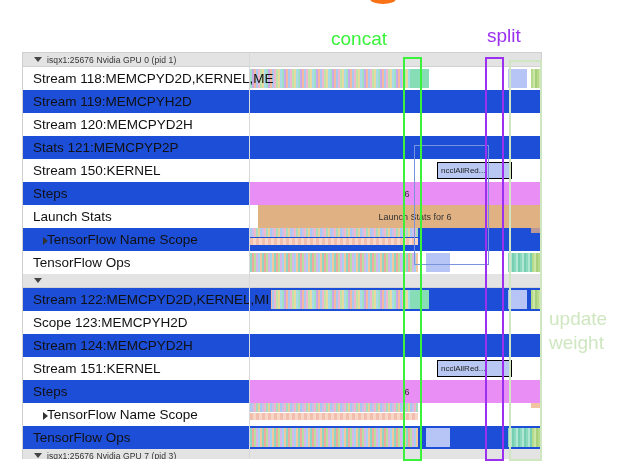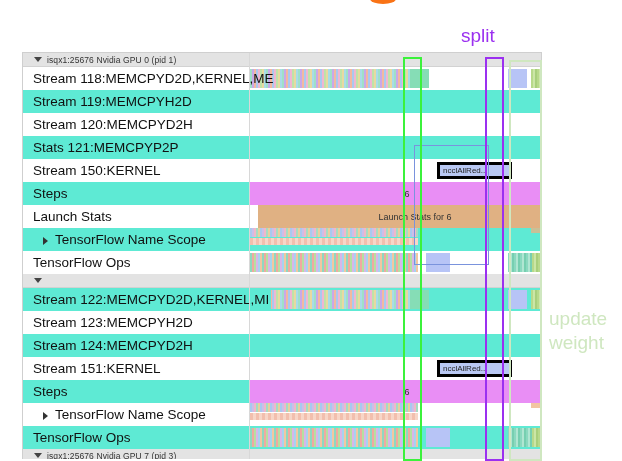--- a/index.html
+++ b/index.html
@@ -6,45 +6,45 @@
   body{
     width:622px;height:461px;background:#ffffff;overflow:hidden;
     font-family:"Liberation Sans",sans-serif;
     -webkit-font-smoothing:antialiased;
   }
   #root{position:relative;width:622px;height:461px;}
 
   
   .annot{position:absolute;font-size:19px;white-space:nowrap;}
   #lbl-concat{left:331px;top:28px;color:#3bf23b;}
-  #lbl-split{left:461px;top:25px;color:#9b30f0;}
+  #lbl-split{left:487px;top:25px;color:#9b30f0;}
   #lbl-nccl{left:428px;top:108px;color:#5577dd;}
   #lbl-weight{left:549px;top:307px;color:#cfe7c0;line-height:24px;}
 
   
   #orange-crumb{position:absolute;left:370px;top:-6px;width:26px;height:10px;
     background:#f97316;border-radius:50%;}
 
   
   #panel{position:absolute;left:22px;top:52px;width:520px;height:407px;
     background:#ffffff;border:1px solid #cfcfcf;border-bottom:none;
     box-sizing:border-box;overflow:hidden;}
 
   .group-head{height:14px;background:#e3e3e3;border-bottom:1px solid #d2d2d2;
     display:flex;align-items:center;padding-left:11px;box-sizing:border-box;}
   .group-head .tri{width:0;height:0;border-left:4px solid transparent;
     border-right:4px solid transparent;border-top:5px solid #444;margin-right:5px;}
   .group-head .ghtext{font-size:8.5px;color:#333;letter-spacing:.1px;}
 
   .row{height:23px;position:relative;box-sizing:border-box;}
-  .row.alt{background:#5eead4;}
+  .row.alt{background:#1d4ed8;}
   .row .lbl{position:absolute;left:10px;top:0;height:23px;line-height:23px;
     font-size:13.5px;color:#111;white-space:nowrap;z-index:6;
     background:inherit;padding-right:2px;}
-  .row.indent .lbl{left:32px;}
+  .row.indent .lbl{left:24px;}
   .row .tri2{position:absolute;left:20px;top:9px;width:0;height:0;z-index:7;
     border-top:4px solid transparent;border-bottom:4px solid transparent;
     border-left:5px solid #333;}
   .divider{position:absolute;left:226px;top:0;width:1px;height:100%;
     background:#d8d8d8;z-index:8;}
 
   
   .track{position:absolute;left:227px;top:2px;right:0;height:19px;overflow:hidden;}
   .track.full{top:0;height:23px;}
 
@@ -69,39 +69,40 @@
      #e8cfa0 8px 10px);}
   .stripes-ns2{background-image:repeating-linear-gradient(90deg,
      #f2bfae 0 3px,#f7d6c8 3px 6px);}
 
   .solid-magenta{background:#e98ef5;}
   .solid-tan{background:#e0b183;}
   .solid-lightblue{background:#b7c4f6;}
   .solid-mint{background:#86ddb6;}
   .solid-orange{background:#eeb183;}
 
-  .nccl-box{position:absolute;background:#b9c8f3;border:3px solid #000000;
+  .nccl-box{position:absolute;background:#b9c8f3;border:1px solid #000000;
     box-sizing:border-box;}
   .nccl-box span{font-size:8px;color:#222;line-height:1;}
 
   
   .vrect{position:absolute;box-sizing:border-box;pointer-events:none;z-index:20;}
   #rect-concat{left:403px;top:57px;width:19px;height:404px;border:2px solid #3bf23b;}
   #rect-split{left:485px;top:57px;width:19px;height:404px;border:2px solid #9b30f0;}
   #rect-weight{left:509px;top:60px;width:33px;height:401px;border:2px solid #cfe7c0;}
   #rect-nccl{left:414px;top:145px;width:75px;height:120px;border:1px solid #7a93dd;
     z-index:19;}
 </style>
 </head>
 <body>
 
 <div id="root">
 
   <div id="orange-crumb"></div>
 
+  <div class="annot" id="lbl-concat">concat</div>
   <div class="annot" id="lbl-split">split</div>
   <div class="annot" id="lbl-nccl">nccl</div>
   <div class="annot" id="lbl-weight">
     <div>update</div>
     <div>weight</div>
   </div>
 
   <div id="panel">
     <div class="divider"></div>
     <div id="rows-host">
@@ -178,21 +179,21 @@
         <div class="row alt">
           <span class="lbl">Stream 122:MEMCPYD2D,KERNEL,MI</span>
           <div class="track">
             <div class="bar stripes-a" style="left:0;width:160px"></div>
             <div class="bar solid-mint" style="left:160px;width:19px"></div>
             <div class="bar solid-lightblue" style="left:258px;width:19px"></div>
             <div class="bar stripes-green" style="left:281px;width:33px"></div>
           </div>
         </div>
         <div class="row">
-          <span class="lbl">Stream 123:MEMCPYH2D</span>
+          <span class="lbl">Scope 123:MEMCPYH2D</span>
           <div class="track"></div>
         </div>
         <div class="row alt">
           <span class="lbl">Stream 124:MEMCPYD2H</span>
           <div class="track"></div>
         </div>
         <div class="row">
           <span class="lbl">Stream 151:KERNEL</span>
           <div class="track">
             <div class="nccl-box" style="left:187px;top:1px;width:75px;height:17px;display:flex;align-items:center;justify-content:flex-start;padding-left:3px">

